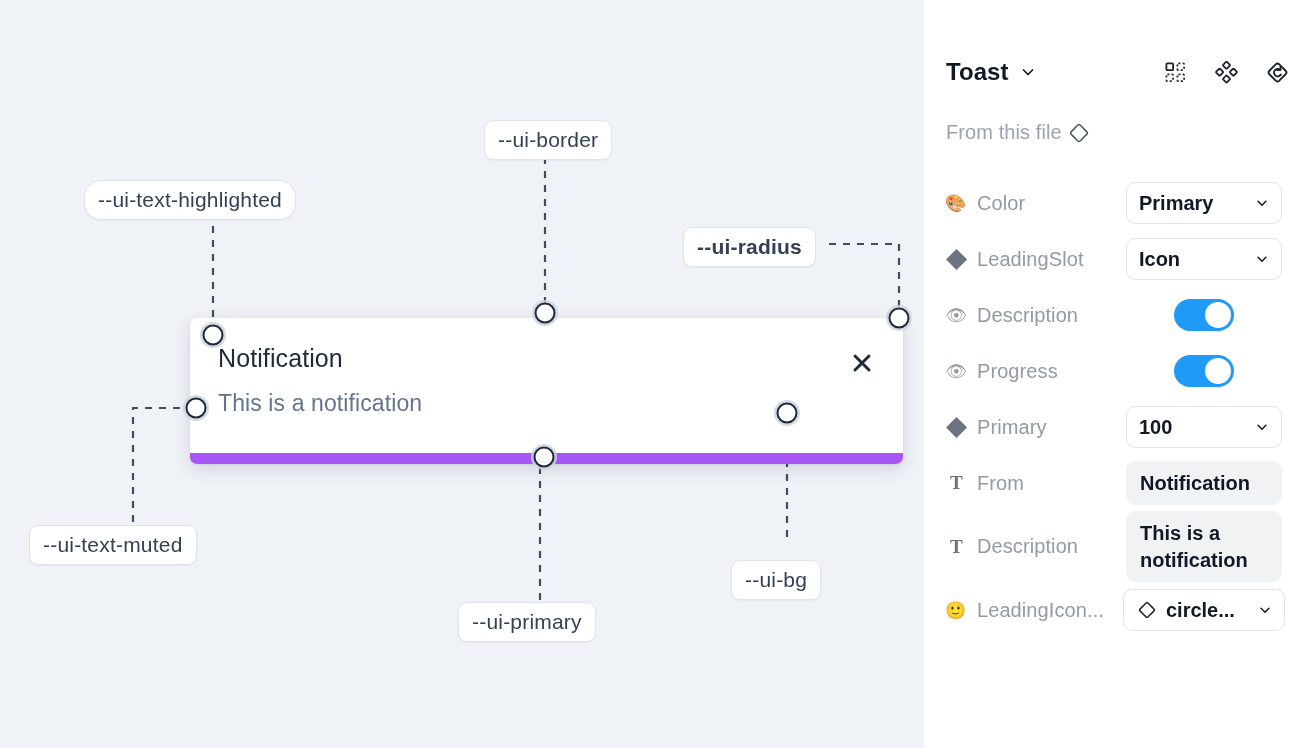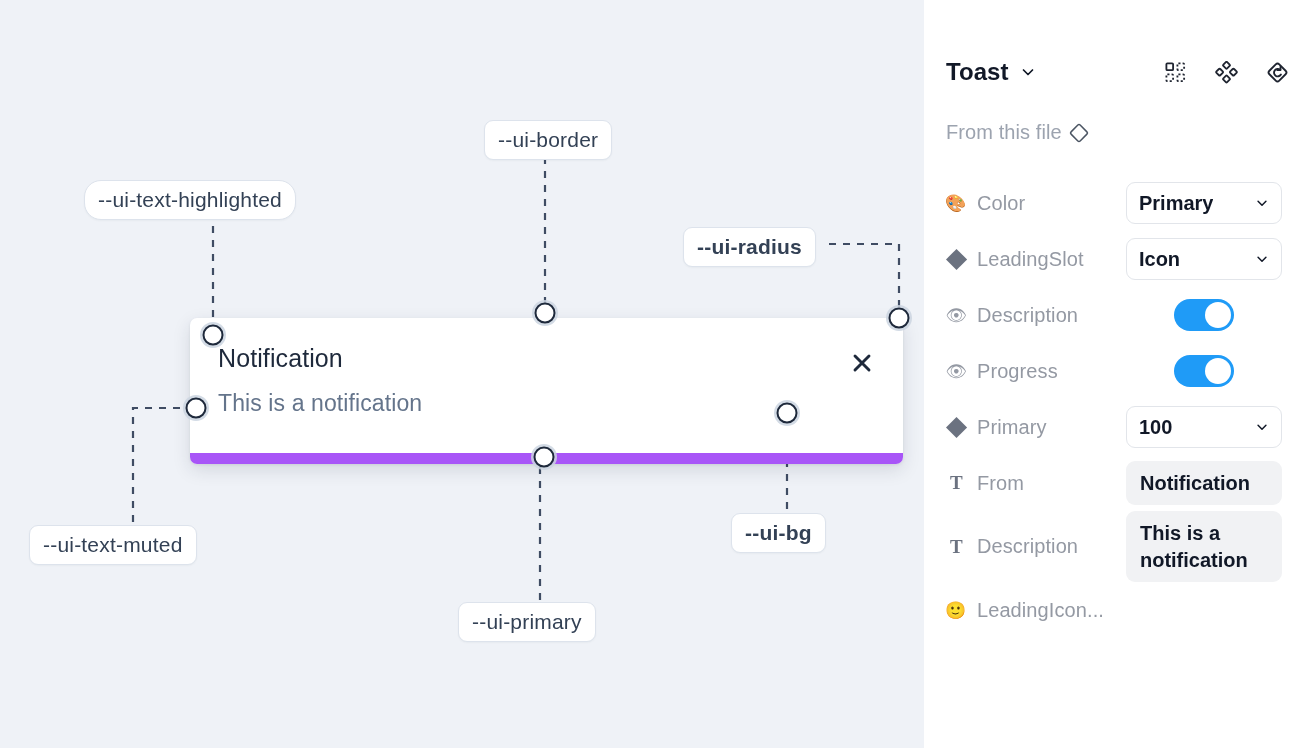--- a/index.html
+++ b/index.html
@@ -202,21 +202,21 @@
         </div>
       </div>
       <div class="toast-progress"></div>
     </div>
 
     <div class="pill" style="left:84px;  top:180px;border-radius:17px;">--ui-text-highlighted</div>
     <div class="pill" style="left:471px; top:120px;margin-left:13px;">--ui-border</div>
     <div class="pill" style="left:683px; top:227px;font-weight:bold;">--ui-radius</div>
     <div class="pill" style="left:458px; top:602px;">--ui-primary</div>
     <div class="pill" style="left:29px;  top:525px;">--ui-text-muted</div>
-    <div class="pill" style="left:731px; top:513px;font-weight:bold;">--ui-bg</div>
+    <div class="pill" style="left:731px; top:560px;">--ui-bg</div>
 
     <div class="handle" style="left:213px; top:335px;"></div>
     <div class="handle" style="left:545px; top:313px;"></div>
     <div class="handle" style="left:899px; top:318px;"></div>
     <div class="handle" style="left:196px; top:408px;"></div>
     <div class="handle" style="left:544px; top:457px;"></div>
     <div class="handle" style="left:787px; top:413px;"></div>
   </div>
 
   <div class="panel">
@@ -365,17 +365,32 @@
         <div class="prop-ctl">
           <div class="textfield">This is a notification</div>
         </div>
       </div>
 
       <div class="prop-row">
         <div class="prop-label">
           <span class="prop-ico">🙂</span>
           <span>LeadingIcon...</span>
         </div>
+        <div class="prop-ctl">
+          <div class="select" style="width:162px;">
+            <span class="sel-ico">
+              <svg width="22" height="22" viewBox="0 0 24 24" fill="none" stroke="#1f2430" stroke-width="1.7">
+                <rect x="5.9" y="5.9" width="12.2" height="12.2" rx="1.4" transform="rotate(45 12 12)"></rect>
+              </svg>
+            </span>
+            <span class="sel-val">circle...</span>
+            <span class="sel-caret">
+              <svg width="14" height="14" viewBox="0 0 16 16" fill="none" stroke="#111827" stroke-width="1.7" stroke-linecap="round" stroke-linejoin="round">
+                  <path d="M3.5 6 L8 10.5 L12.5 6"></path>
+                </svg>
+            </span>
+          </div>
+        </div>
       </div>
 
     </div>
   </div>
 </div>
 
 </body></html>

